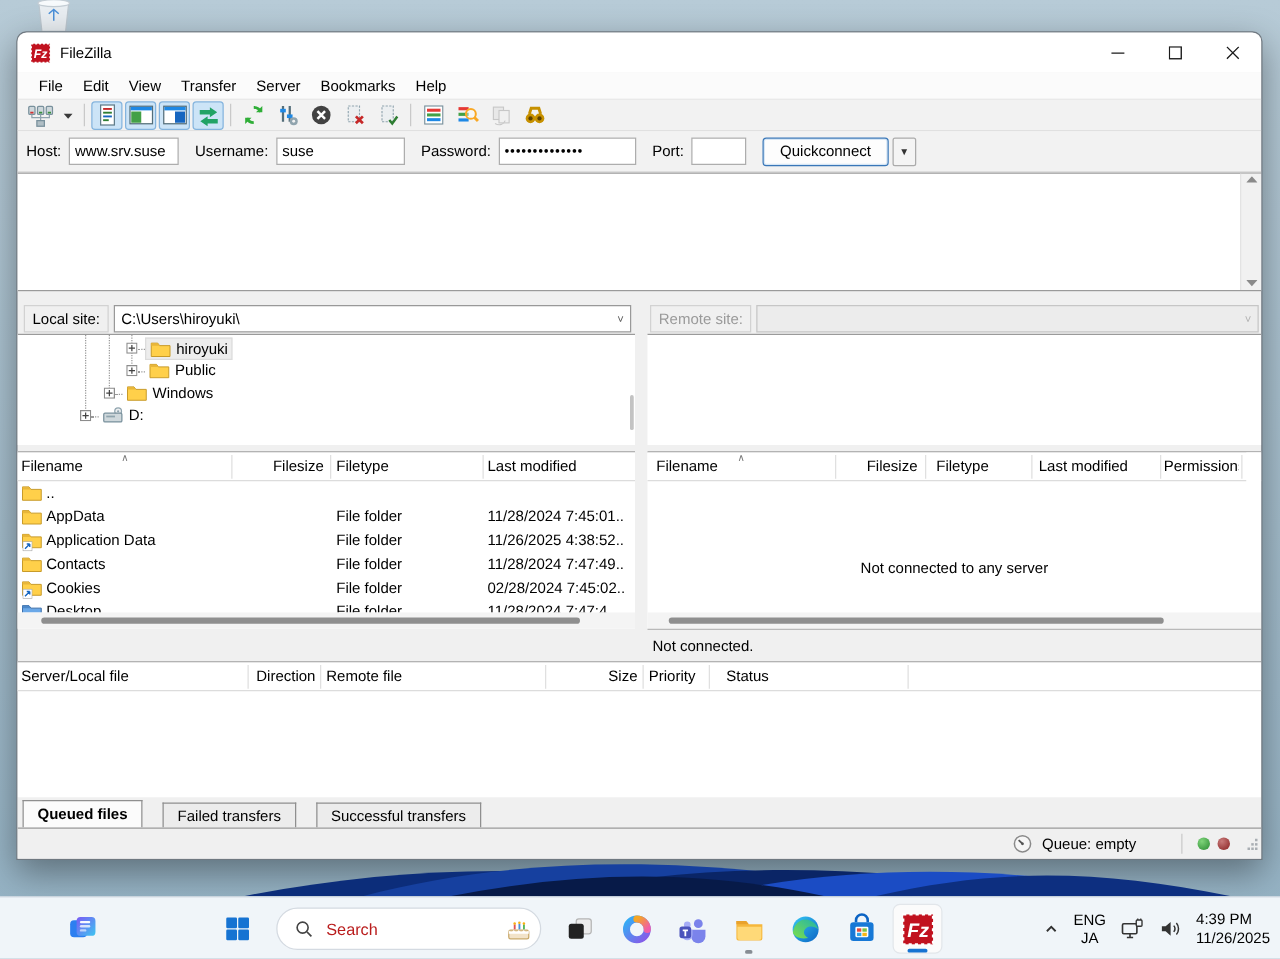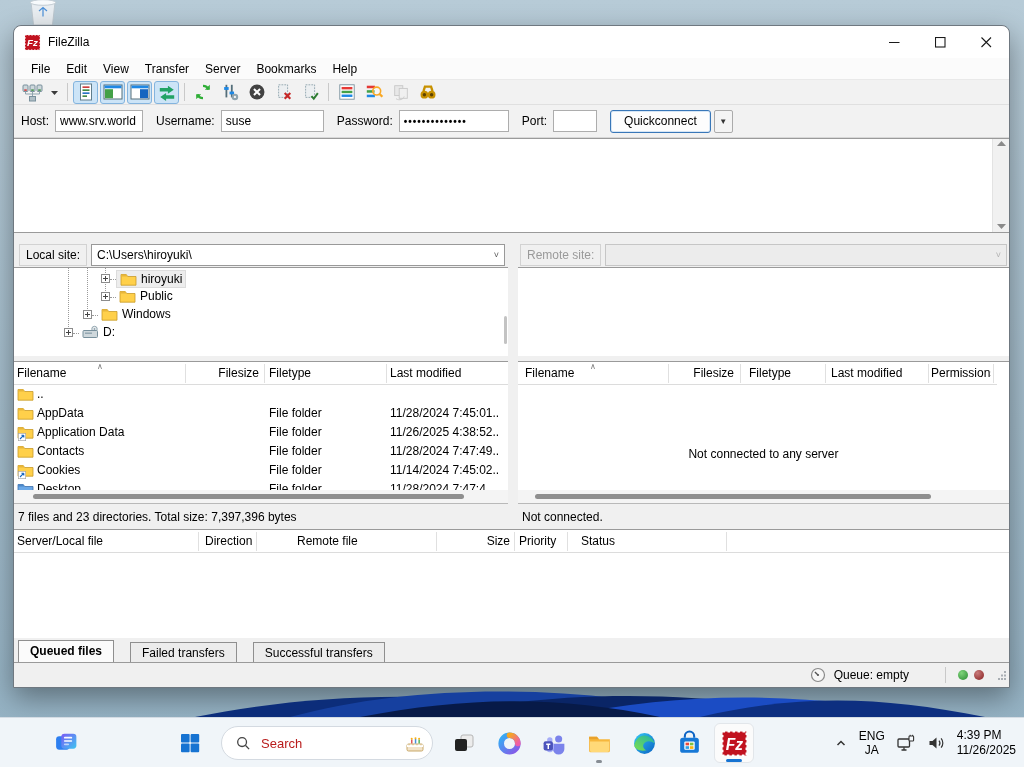--- a/index.html
+++ b/index.html
@@ -285,21 +285,21 @@
           <circle cx="6" cy="13" r="4.3" fill="#c79100"></circle>
           <circle cx="14" cy="13" r="4.3" fill="#c79100"></circle>
           <circle cx="6" cy="13" r="1.9" fill="#5d4200"></circle>
           <circle cx="14" cy="13" r="1.9" fill="#5d4200"></circle>
         </svg>
       </div>
     </div>
 
   <div class="quickbar">
     <span class="qc-label">Host:</span>
-    <div class="qc-input qc-host">www.srv.world</div>
+    <div class="qc-input qc-host">www.srv.suse</div>
     <span class="qc-label">Username:</span>
     <div class="qc-input qc-user">suse</div>
     <span class="qc-label">Password:</span>
     <div class="qc-input qc-pass">••••••••••••••</div>
     <span class="qc-label">Port:</span>
     <div class="qc-input qc-port"></div>
     <div class="qc-btn">Quickconnect</div>
     <div class="qc-caret">▼</div>
   </div>
 
@@ -481,21 +481,21 @@
             </svg>
             <span class="ovl">
               <svg width="8" height="8" viewBox="0 0 8 8">
                 <rect x=".3" y=".3" width="7.4" height="7.4" fill="#fff" stroke="#9e9e9e" stroke-width=".6"></rect>
                 <path d="M2 6 L5.8 2.2 M5.8 2.2 H3.4 M5.8 2.2 V4.6" stroke="#1565c0" stroke-width="1.1" fill="none"></path>
               </svg>
             </span>
           </span>
           <span class="fcell" style="left: 23px; width: 146px;">Cookies</span>
           <span class="fcell" style="left: 255px; width: 112px;">File folder</span>
-          <span class="fcell" style="left: 376px; width: 112px;">11/14/2024 7:45:02..</span>
+          <span class="fcell" style="left: 376px; width: 112px;">02/28/2024 7:45:02..</span>
         </div>
         <div class="frow" style="top: 95px;">
           <span class="fico">
             <svg width="17" height="14" viewBox="0 0 17 14">
               <path d="M1 2.5 h5.2 l1.5 2 H16 v8.7 H1z" fill="#6aa8e8" stroke="#3d6ea8" stroke-width=".8"></path>
               <path d="M1 2.5 h5.2 l1.5 2 H1z" fill="#4c88c8"></path>
             </svg>
           </span>
           <span class="fcell" style="left: 23px; width: 146px;">Desktop</span>
           <span class="fcell" style="left: 255px; width: 112px;">File folder</span>
@@ -523,28 +523,27 @@
       </div>
     <div class="list-body">
       <div class="not-conn">Not connected to any server</div>
     </div>
     <div class="rvs"></div>
     <div class="hscroll">
         <div class="hthumb" style="left:17px; width:396px;"></div>
       </div>
   </div>
 
-  <div class="pane-status local">7 files and 23 directories. Total size: 7,397,396 bytes</div>
   <div class="pane-status remote">Not connected.</div>
 
   <div class="queue-panel">
     <div class="hdr" id="queue-hdr">
         <div class="hdr-cell" style="left: 3px; width: 176px;">Server/Local file</div>
         <div class="hdr-cell" style="left: 191px; width: 48px;">Direction</div>
-        <div class="hdr-cell" style="left: 247px; width: 170px; margin-left: 36px;">Remote file</div>
+        <div class="hdr-cell" style="left: 247px; width: 170px;">Remote file</div>
         <div class="hdr-cell r" style="left: 426px; width: 70px;">Size</div>
         <div class="hdr-cell" style="left: 505px; width: 46px;">Priority</div>
         <div class="hdr-cell" style="left: 567px; width: 140px;">Status</div>
         <div class="hdr-sep" style="left: 184px;"></div>
         <div class="hdr-sep" style="left: 242px;"></div>
         <div class="hdr-sep" style="left: 422px;"></div>
         <div class="hdr-sep" style="left: 500px;"></div>
         <div class="hdr-sep" style="left: 553px;"></div>
         <div class="hdr-sep" style="left: 712px;"></div>
       </div>

